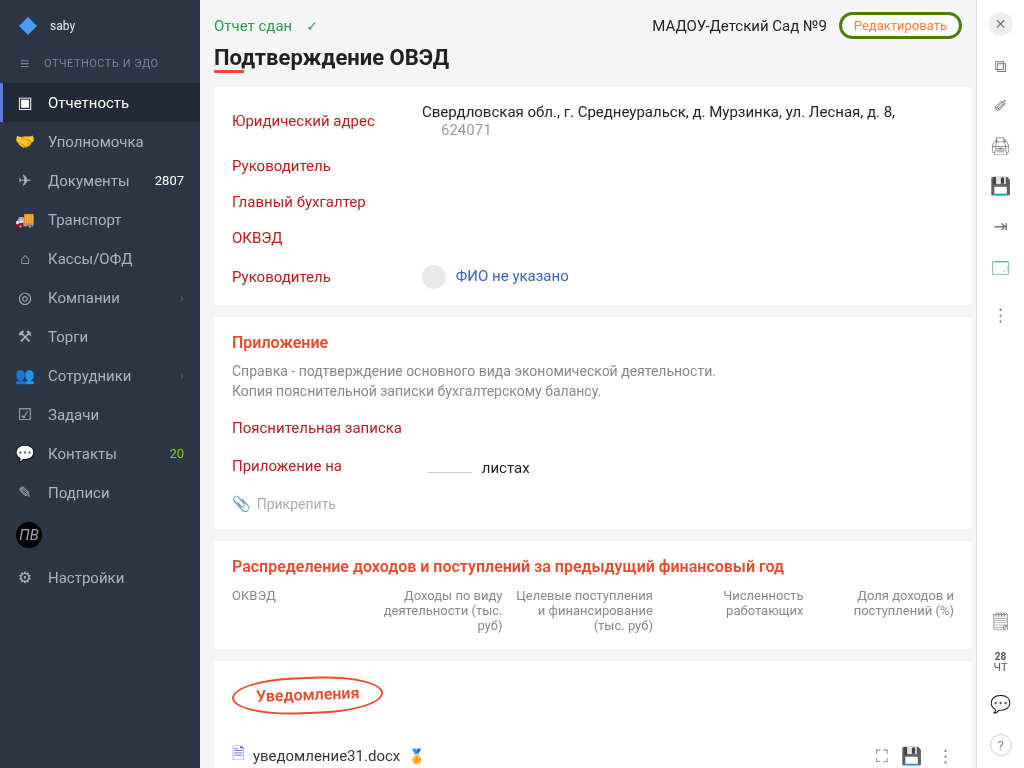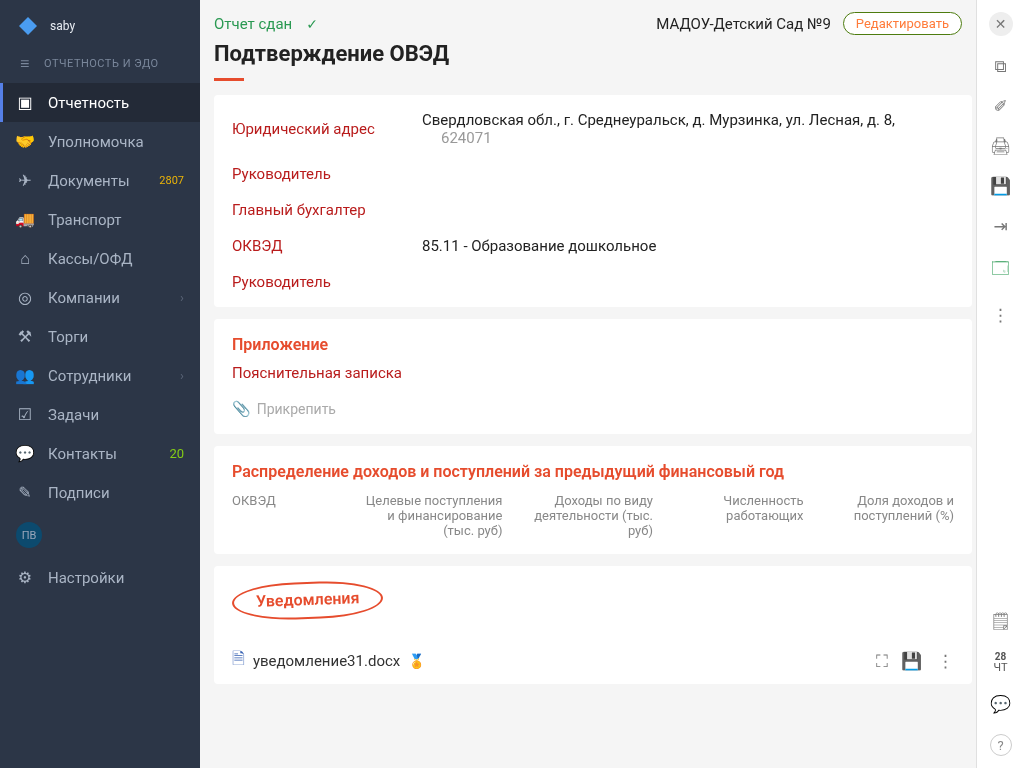--- a/index.html
+++ b/index.html
@@ -5,32 +5,32 @@
 * { box-sizing: border-box; margin: 0; padding: 0; font-family: -apple-system, BlinkMacSystemFont, "Segoe UI", Roboto, Arial, sans-serif; }
 body { background: #f5f5f5; width: 1024px; height: 768px; overflow: hidden; display: flex; }
 .sidebar { width: 200px; background: #2c3647; color: #aab5c5; height: 768px; flex-shrink: 0; }
 .logo { display: flex; align-items: center; padding: 14px 16px 6px; gap: 10px; }
 .logo-icon { width: 24px; height: 24px; color: #4a9cf0; }
 .logo-text { color: #e8ecf2; font-size: 12px; }
 .section-label { display: flex; align-items: center; padding: 10px 16px; gap: 10px; font-size: 11px; letter-spacing: .5px; color: #7a879b; }
 .menu-icon { width: 18px; display: inline-flex; justify-content: center; font-size: 16px; }
 .nav-item { display: flex; align-items: center; padding: 10px 16px; gap: 14px; font-size: 15px; color: #aab5c5; cursor: pointer; position: relative; }
 .nav-item.active { background: #232a37; color: #fff; border-left: 3px solid #557fe6; padding-left: 13px; }
-.nav-badge-orange { color: #eab308; margin-left: auto; font-size: 11px; }
+.nav-badge-orange { color: #ffffff; margin-left: auto; font-size: 13px; }
 .nav-badge-gray { color: #84cc16; margin-left: auto; font-size: 13px; }
 .chev { margin-left: auto; color: #5a6578; font-size: 13px; }
-.avatar-badge { width: 26px; height: 26px; border-radius: 50%; background: #0c4a6e; color: #9aa6ba; display: flex; align-items: center; justify-content: center; font-size: 11px; margin: 10px 16px; }
+.avatar-badge { width: 26px; height: 26px; border-radius: 50%; background: #000000; color: #9aa6ba; display: flex; align-items: center; justify-content: center; font-size: 15px; margin: 10px 16px; font-style: italic; }
 .main { flex: 1; display: flex; }
 .content { flex: 1; padding: 12px 0 0 14px; overflow-y: auto; height: 768px; }
 .status-row { display: flex; align-items: center; margin-bottom: 6px; padding-right: 14px; }
 .status-sent { color: #2a9952; font-size: 15px; display: flex; align-items: center; gap: 14px; }
 .status-check { color: #2a9952; font-size: 14px; }
 .org-name { margin-left: auto; font-size: 15px; color: #222; }
-.edit-btn { margin-left: 12px; border: 1px solid #4d7c0f; color: #ff7b3a; padding: 3px 12px; border-radius: 14px; font-size: 13px; background: #fff; cursor: pointer; }
-h1 { font-size: 22px; font-weight: 700; color: #222; margin-bottom: 12px; }
+.edit-btn { margin-left: 12px; border: 3px solid #4d7c0f; color: #ff7b3a; padding: 3px 12px; border-radius: 14px; font-size: 13px; background: #fff; cursor: pointer; }
+h1 { font-size: 22px; font-weight: 700; color: #222; margin-bottom: 0; }
 .title-underline { width: 30px; height: 3px; background: #e64c2d; margin-bottom: 14px; }
 .card { background: #fff; border-radius: 4px; padding: 16px 18px; margin-bottom: 12px; margin-right: 4px; }
 .field-row { display: flex; align-items: center; margin-bottom: 18px; font-size: 15px; }
 .field-row:last-child { margin-bottom: 0; }
 .field-label { width: 190px; color: #b91c1c; flex-shrink: 0; }
 .field-value { color: #222; }
 .field-value .gray { color: #999; margin-left: 19px; }
 .field-value.link { color: #3862b3; }
 .avatar-ph { width: 24px; height: 24px; background: #e8e8e8; border-radius: 50%; display: inline-block; vertical-align: middle; margin-right: 6px; }
 .section-title { color: #e64c2d; font-size: 16px; font-weight: 600; margin-bottom: 10px; }
@@ -152,45 +152,59 @@
       <div class="field-row">
         <div class="field-label">Руководитель</div>
         <div class="field-value"></div>
       </div>
       <div class="field-row">
         <div class="field-label">Главный бухгалтер</div>
         <div class="field-value"></div>
       </div>
       <div class="field-row">
         <div class="field-label">ОКВЭД</div>
-        <div class="field-value">85.11 - Образование дошкольное</div>
       </div>
       <div class="field-row">
         <div class="field-label">Руководитель</div>
+        <div class="field-value link">
+          <span class="avatar-ph"></span>
+          <span>ФИО не указано</span>
+        </div>
       </div>
     </div>
 
     <div class="card">
       <div class="section-title">Приложение</div>
+      <div class="desc-text">
+        <div>Справка - подтверждение основного вида экономической деятельности.</div>
+        <div>Копия пояснительной записки бухгалтерскому балансу.</div>
+      </div>
       <div class="field-row">
         <div class="field-label">Пояснительная записка</div>
         <div class="field-value"></div>
+      </div>
+      <div class="field-row">
+        <div class="field-label">Приложение на</div>
+        <div class="field-value">
+          <span class="input-underline"></span>
+          <span>листах</span>
+        </div>
       </div>
       <div class="attach-link">
         <span class="clip-icon">📎</span>
         <span>Прикрепить</span>
       </div>
     </div>
 
     <div class="card">
       <div class="section-title">Распределение доходов и поступлений за предыдущий финансовый год</div>
       <div class="table-header">
         <div>ОКВЭД</div>
+        <div>Доходы по виду деятельности (тыс. руб)</div>
         <div>Целевые поступления и финансирование (тыс. руб)</div>
-        <div>Доходы по виду деятельности (тыс. руб)</div>
         <div>Численность работающих</div>
         <div>Доля доходов и поступлений (%)</div>
       </div>
     </div>
 
     <div class="notifications-card">
       <span class="circled section-title">Уведомления</span>
       <div class="attached-file">
         <span class="file-icon">🗎</span>
         <span>уведомление31.docx</span>

